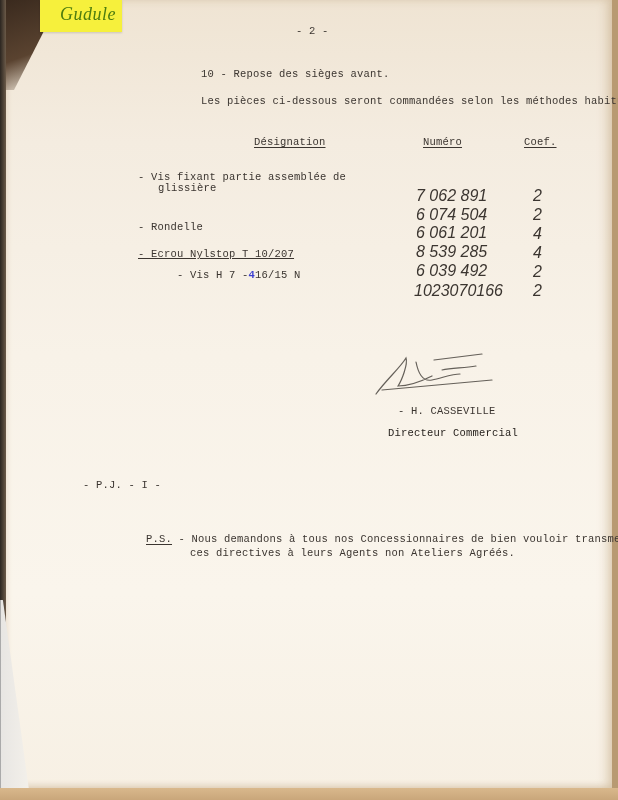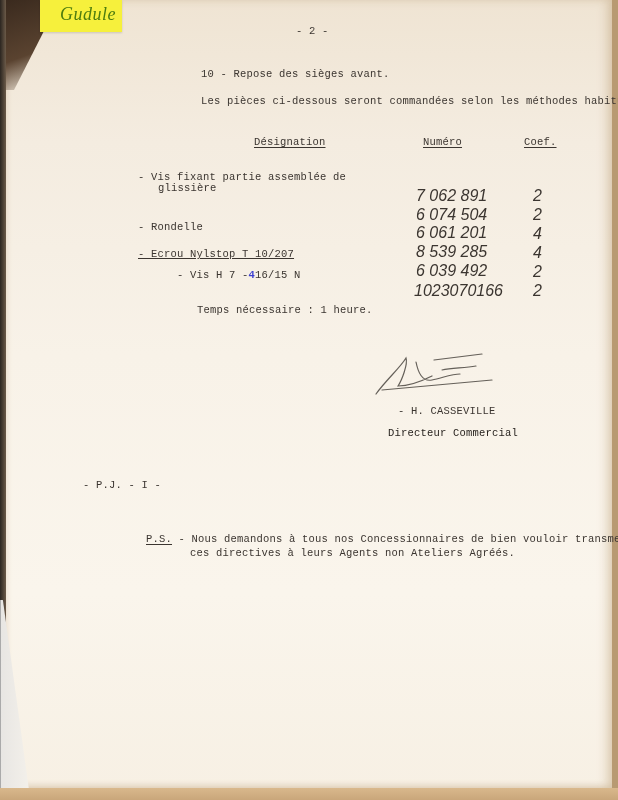--- a/index.html
+++ b/index.html
@@ -151,21 +151,20 @@
 
   <div class="num" style="left:416px; top:262px;">6 039 492</div>
   <div class="num" style="left:533px; top:263px;">2</div>
 
   <div class="typed" style="left:138px; top:269px;margin-left:39px;">
     <span>- Vis H 7 -</span><span class="ink-mark">4</span><span>16/15 N</span>
   </div>
   <div class="num" style="left:414px; top:282px;">1023070166</div>
   <div class="num" style="left:533px; top:282px;">2</div>
 
-  <div class="typed" style="left:197px; top:304px;">Temps nécessaire : 1 heure.</div>
 
   <svg class="signature" width="140" height="60" viewBox="0 0 140 60">
     <path d="M4 44 C 14 30, 28 18, 34 8 C 36 14, 30 30, 26 36 C 40 36, 52 30, 60 26 M 44 12 C 46 22, 50 32, 60 30 C 70 28, 80 24, 88 24 M 62 10 L 110 4 M 70 20 C 80 18, 92 18, 104 16 M 10 40 L 120 30" stroke="#4a4540" stroke-width="1.2" fill="none" stroke-linecap="round" opacity="0.85"></path>
   </svg>
 
   <div class="typed" style="left:398px; top:405px;">- H. CASSEVILLE</div>
   <div class="typed bold" style="left:388px; top:427px; font-weight:normal;">Directeur Commercial</div>
 
   <div class="typed" style="left:83px; top:479px;"></div>
   <div class="typed" style="left:83px; top:479px;">- P.J. - I -</div>

